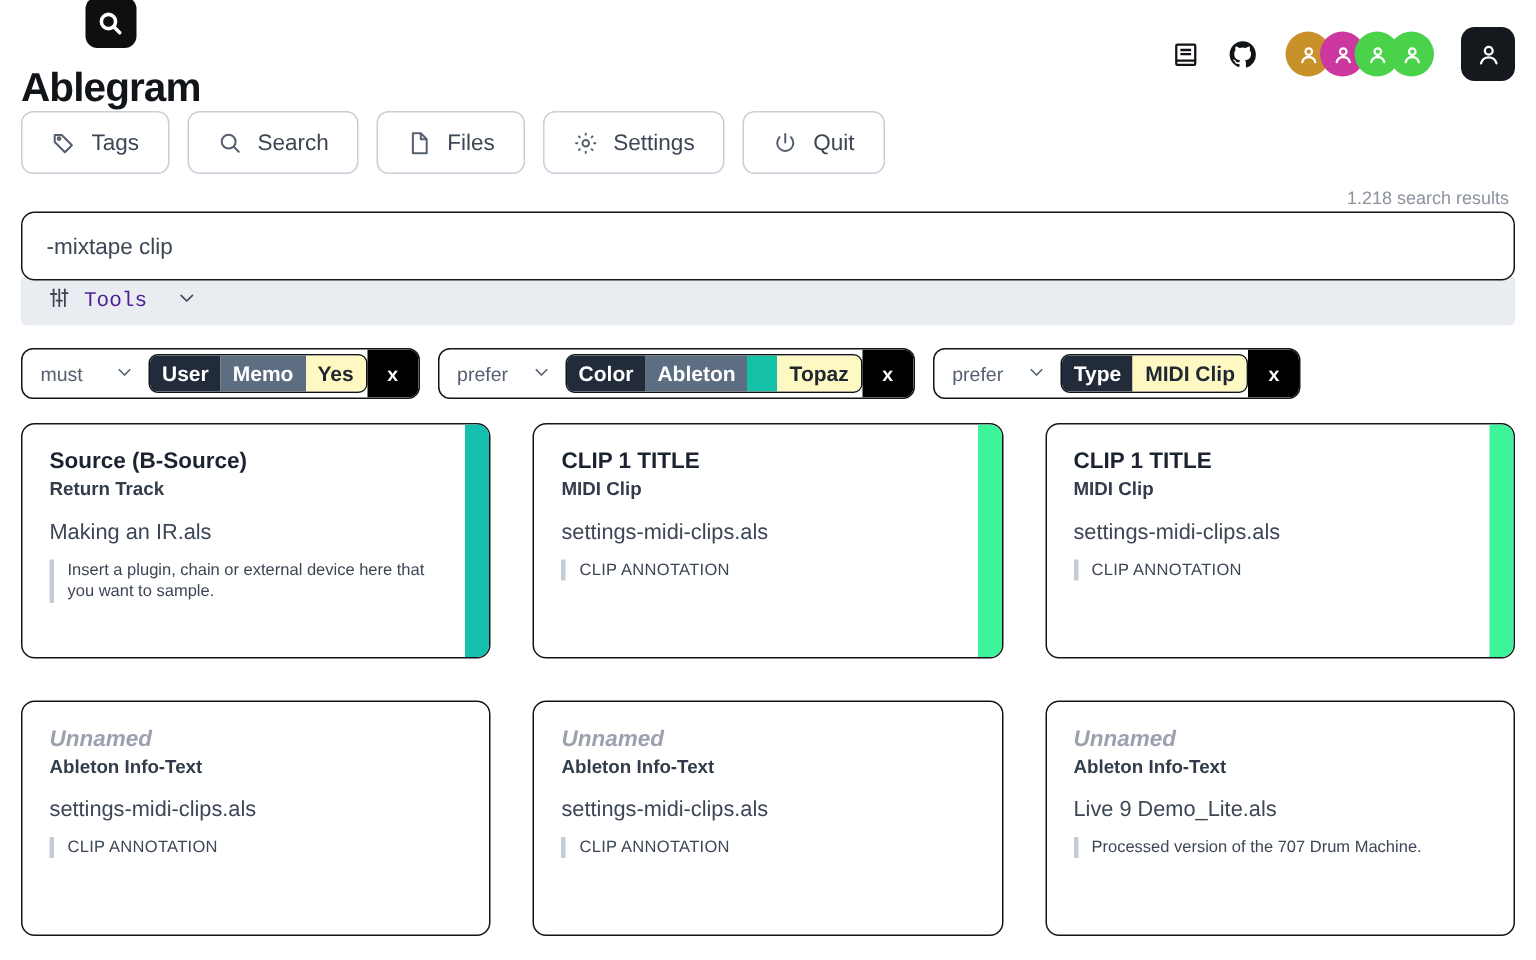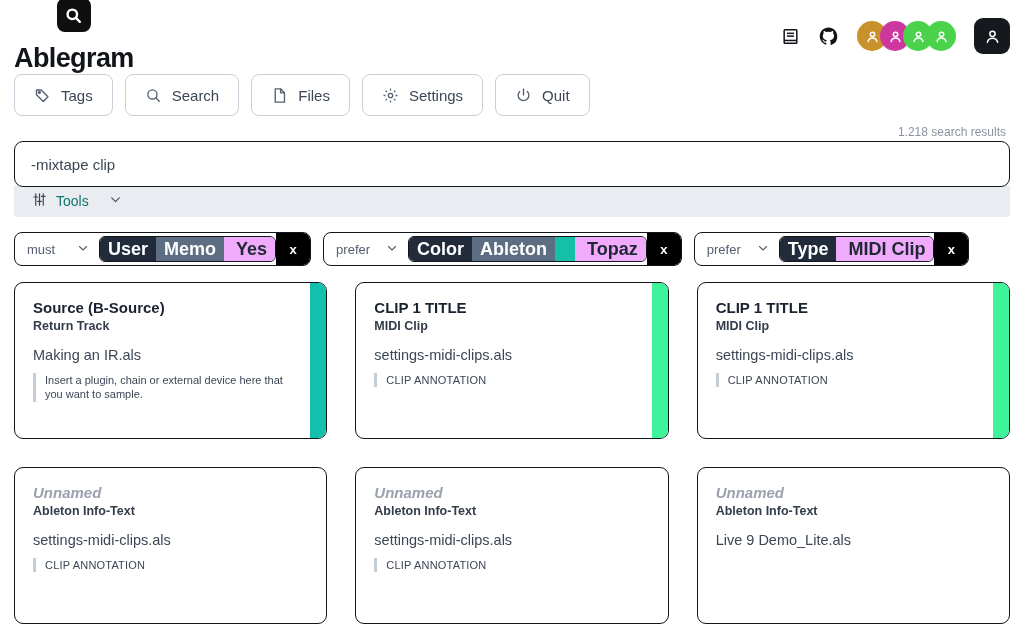--- a/index.html
+++ b/index.html
@@ -54,41 +54,41 @@
   .search-input {
     width: 100%; height: 46px; border: 1.6px solid #12151a; border-radius: 9px;
     background: #fff; padding: 0 16px; font-size: 15px; color: #3c4655;
     font-family: "Liberation Sans", sans-serif; outline: none;
   }
   .tools-bar {
     background: #e9ecf0; border-radius: 0 0 4px 4px;
     height: 32px; display: flex; align-items: center; padding: 0 18px;
     margin-top: -2px;
   }
-  .tools-label { font-size: 14px; color: #0f766e; margin: 0 20px 0 9px; }
+  .tools-label { font-size: 14px; color: #4c1d95; margin: 0 20px 0 9px; font-family: Liberation Mono, monospace; }
 
   
   .chips { display: flex; gap: 12px; margin-top: 15px; }
   .chip {
     display: flex; align-items: stretch; height: 34px;
     border: 1.4px solid #12151a; border-radius: 8px; overflow: hidden; background: #fff;
   }
   .chip-select {
     display: flex; align-items: center; gap: 16px;
     padding: 0 10px 0 12px; font-size: 13px; color: #54606f; min-width: 84px;
     justify-content: space-between;
   }
   .seg-group {
     display: flex; align-items: stretch; margin: 3px 0;
     border: 1.3px solid #12151a; border-radius: 6px; overflow: hidden;
   }
-  .seg { display: flex; align-items: center; padding: 0 8px; font-size: 18px; font-weight: bold; }
+  .seg { display: flex; align-items: center; padding: 0 8px; font-size: 14px; font-weight: bold; }
   .seg-dark { background: #222b3a; color: #ffffff; }
   .seg-mid  { background: #5d6d82; color: #ffffff; }
-  .seg-light{ background: #f0abfc; color: #1f2733; padding-left: 12px; }
+  .seg-light{ background: #fef9c3; color: #1f2733; }
   .seg-swatch { width: 20px; }
   .chip-x {
     width: 34px; background: #000000; color: #ffffff;
     display: flex; align-items: center; justify-content: center;
     font-size: 13px; font-weight: bold; cursor: pointer;
   }
 
   
   .grid {
     display: grid; grid-template-columns: repeat(3, 1fr); gap: 28px;
@@ -340,16 +340,17 @@
       <div class="card-title unnamed">Unnamed</div>
       <div class="card-sub">Ableton Info-Text</div>
       <div class="card-file">settings-midi-clips.als</div>
       <div class="card-note caps">CLIP ANNOTATION</div>
     </div>
 
     <div class="card">
       <div class="card-title unnamed">Unnamed</div>
       <div class="card-sub">Ableton Info-Text</div>
       <div class="card-file">Live 9 Demo_Lite.als</div>
+      <div class="card-note">Processed version of the 707 Drum Machine.</div>
     </div>
   </div>
 
 </div>
 
 </body></html>

